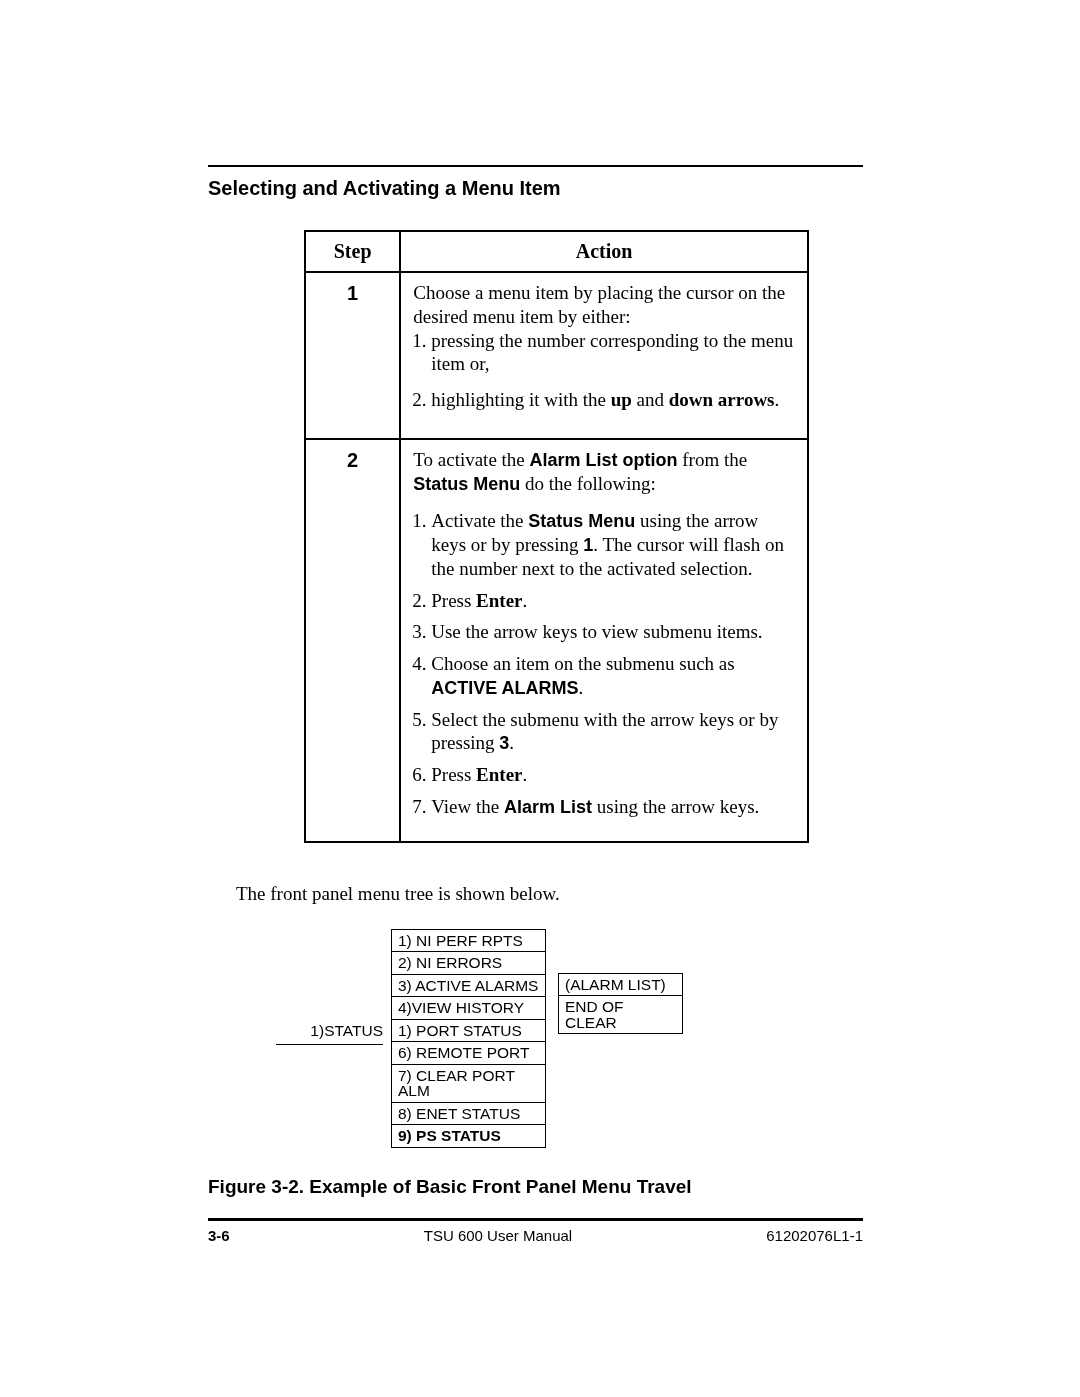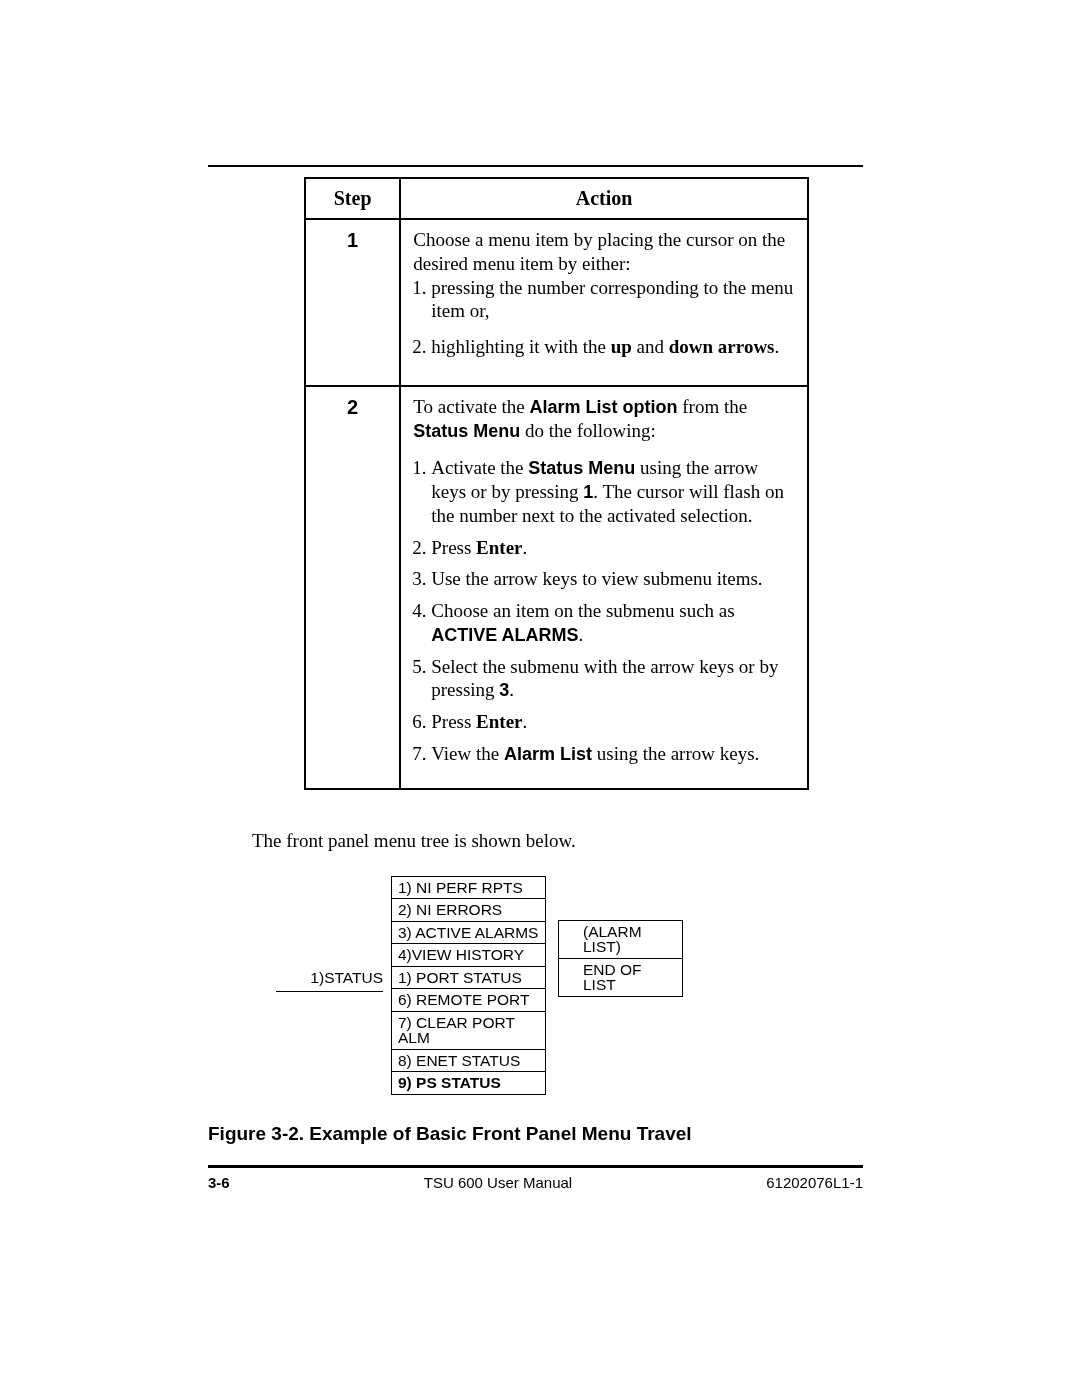--- a/index.html
+++ b/index.html
@@ -68,21 +68,21 @@
     font-size: 20px;
   }
   .b-serif { font-weight: bold; font-family: "Times New Roman", Times, serif; }
   .b-sans { font-weight: bold; font-family: Arial, Helvetica, sans-serif; font-size: 18px;}
   .action-list { margin: 0; padding: 0 0 0 18px; }
   .action-list li { margin-bottom: 12px; }
   .step2-list { margin: 14px 0 0 18px; padding: 0; }
   .step2-list li { margin-bottom: 8px; line-height: 1.25; }
   .body-text {
     font-size: 19px;
-    margin-left: 44px;
+    margin-left: 28px;
     margin-top: 40px;
     margin-bottom: 24px;
   }
   .menu-tree {
     display: flex;
     align-items: flex-start;
     margin-left: 60px;
     margin-top: 20px;
     font-family: Arial, Helvetica, sans-serif;
     font-size: 15.5px;
@@ -110,21 +110,21 @@
   }
   .tree-mid .row:last-child { border-bottom: 1.5px solid #000; font-weight: bold; }
   .tree-right {
     width: 125px;
     margin-left: 12px;
     padding-top: 44px;
   }
   .tree-right .row {
     border: 1.5px solid #000;
     border-bottom: none;
-    padding: 3px 24px;
+    padding: 3px 6px;
   }
   .tree-right .row:last-child { border-bottom: 1.5px solid #000; }
   .figure-caption {
     font-family: Arial, Helvetica, sans-serif;
     font-weight: bold;
     font-size: 19px;
     text-align: left;
     margin-top: 28px;
   }
   .footer-rule {
@@ -141,20 +141,21 @@
     width: 655px;
   }
   .footer .left { font-weight: bold; }
 </style>
 </head>
 <body>
 
 <div class="page">
   <hr class="hr-thin">
 
+  <div class="section-title">Selecting and Activating a Menu Item</div>
 
   <table class="steps-table">
     <thead>
       <tr>
         <th class="step-col">Step</th>
         <th class="action-col">Action</th>
       </tr>
     </thead>
     <tbody>
       <tr>
@@ -214,21 +215,21 @@
       <div class="row">3) ACTIVE ALARMS</div>
       <div class="row">4)VIEW HISTORY</div>
       <div class="row">1) PORT STATUS</div>
       <div class="row">6) REMOTE PORT</div>
       <div class="row">7) CLEAR PORT ALM</div>
       <div class="row">8) ENET STATUS</div>
       <div class="row">9) PS STATUS</div>
     </div>
     <div class="tree-right">
       <div class="row">(ALARM LIST)</div>
-      <div class="row">END OF LIST</div>
+      <div class="row">END OF CLEAR</div>
     </div>
   </div>
 
   <div class="figure-caption">Figure 3-2.  Example of Basic Front Panel Menu Travel</div>
 
   <hr class="footer-rule">
   <div class="footer">
     <span class="left">3-6</span>
     <span>TSU 600 User Manual</span>
     <span>61202076L1-1</span>

